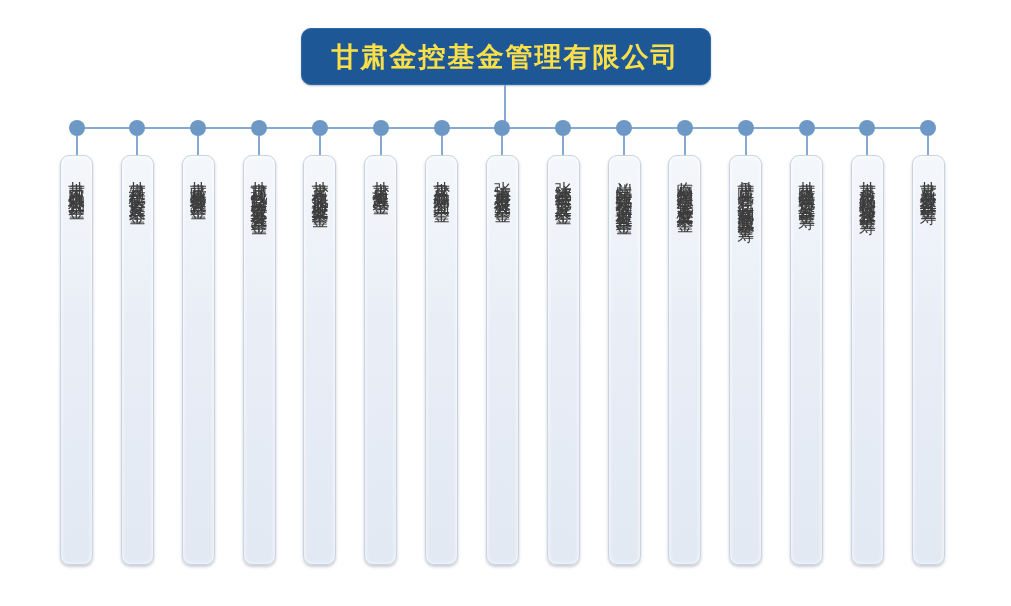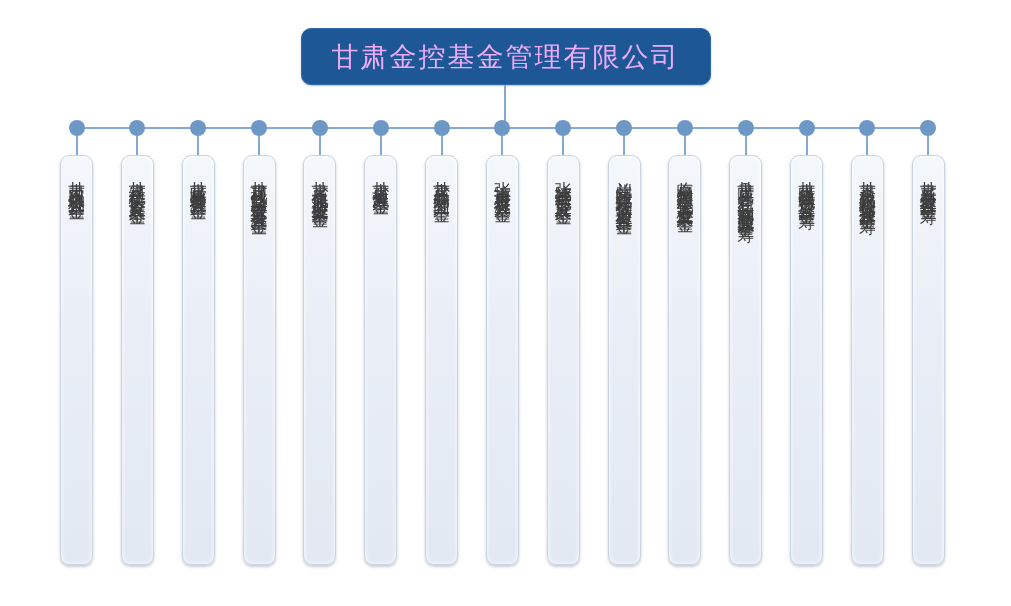--- a/index.html
+++ b/index.html
@@ -21,23 +21,23 @@
     background: #1d5796;
     border: 1px solid #2f6aa8;
     border-radius: 10px;
     display: flex;
     align-items: center;
     justify-content: center;
     box-sizing: border-box;
     box-shadow: 0 1px 2px rgba(40,70,110,0.35);
   }
   .root-box span {
-    color: #f0abfc;
+    color: #fde047;
     font-size: 27px;
-    font-weight: normal;
+    font-weight: bold;
     letter-spacing: 2px;
     white-space: nowrap;
   }
   .v-line {
     position: absolute;
     width: 2px;
     background: #84a9d4;
   }
   .root-drop { left: 504px; top: 85px; height: 43px; }
   .h-line {

